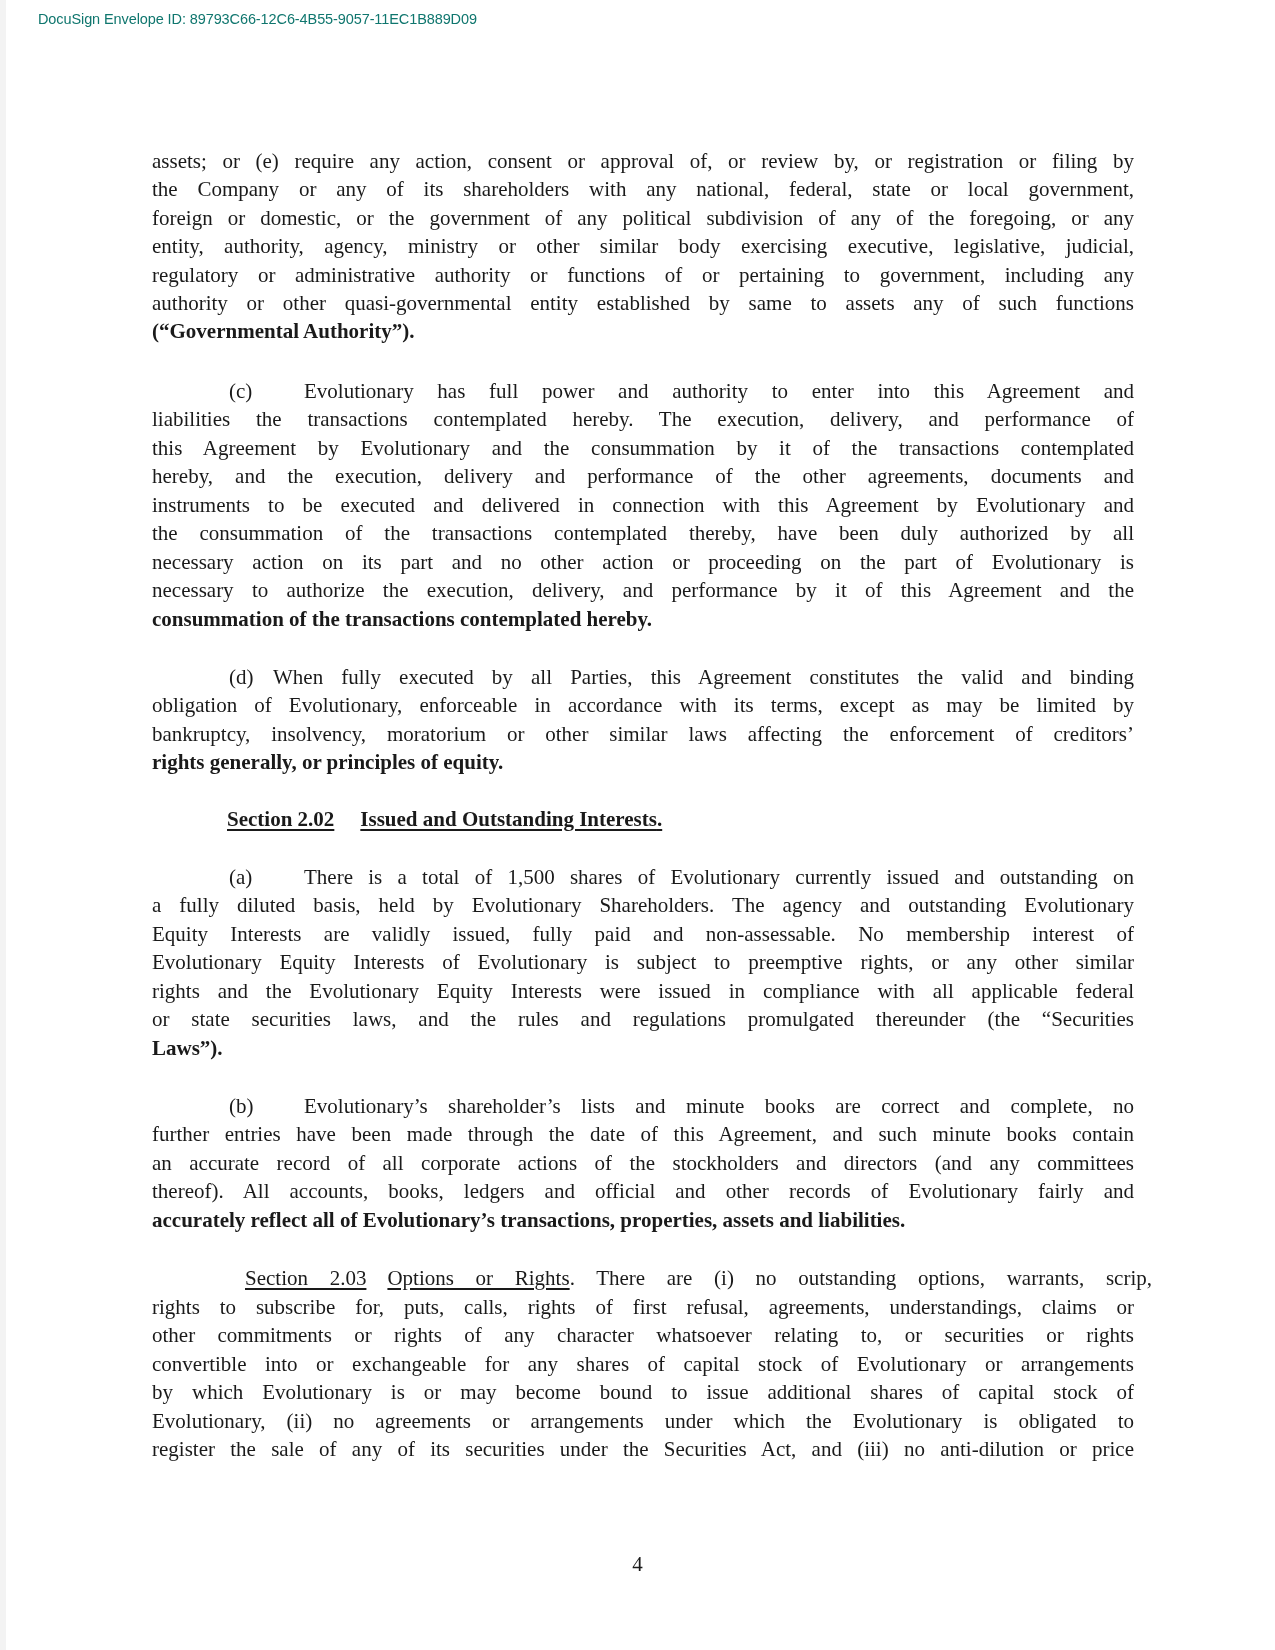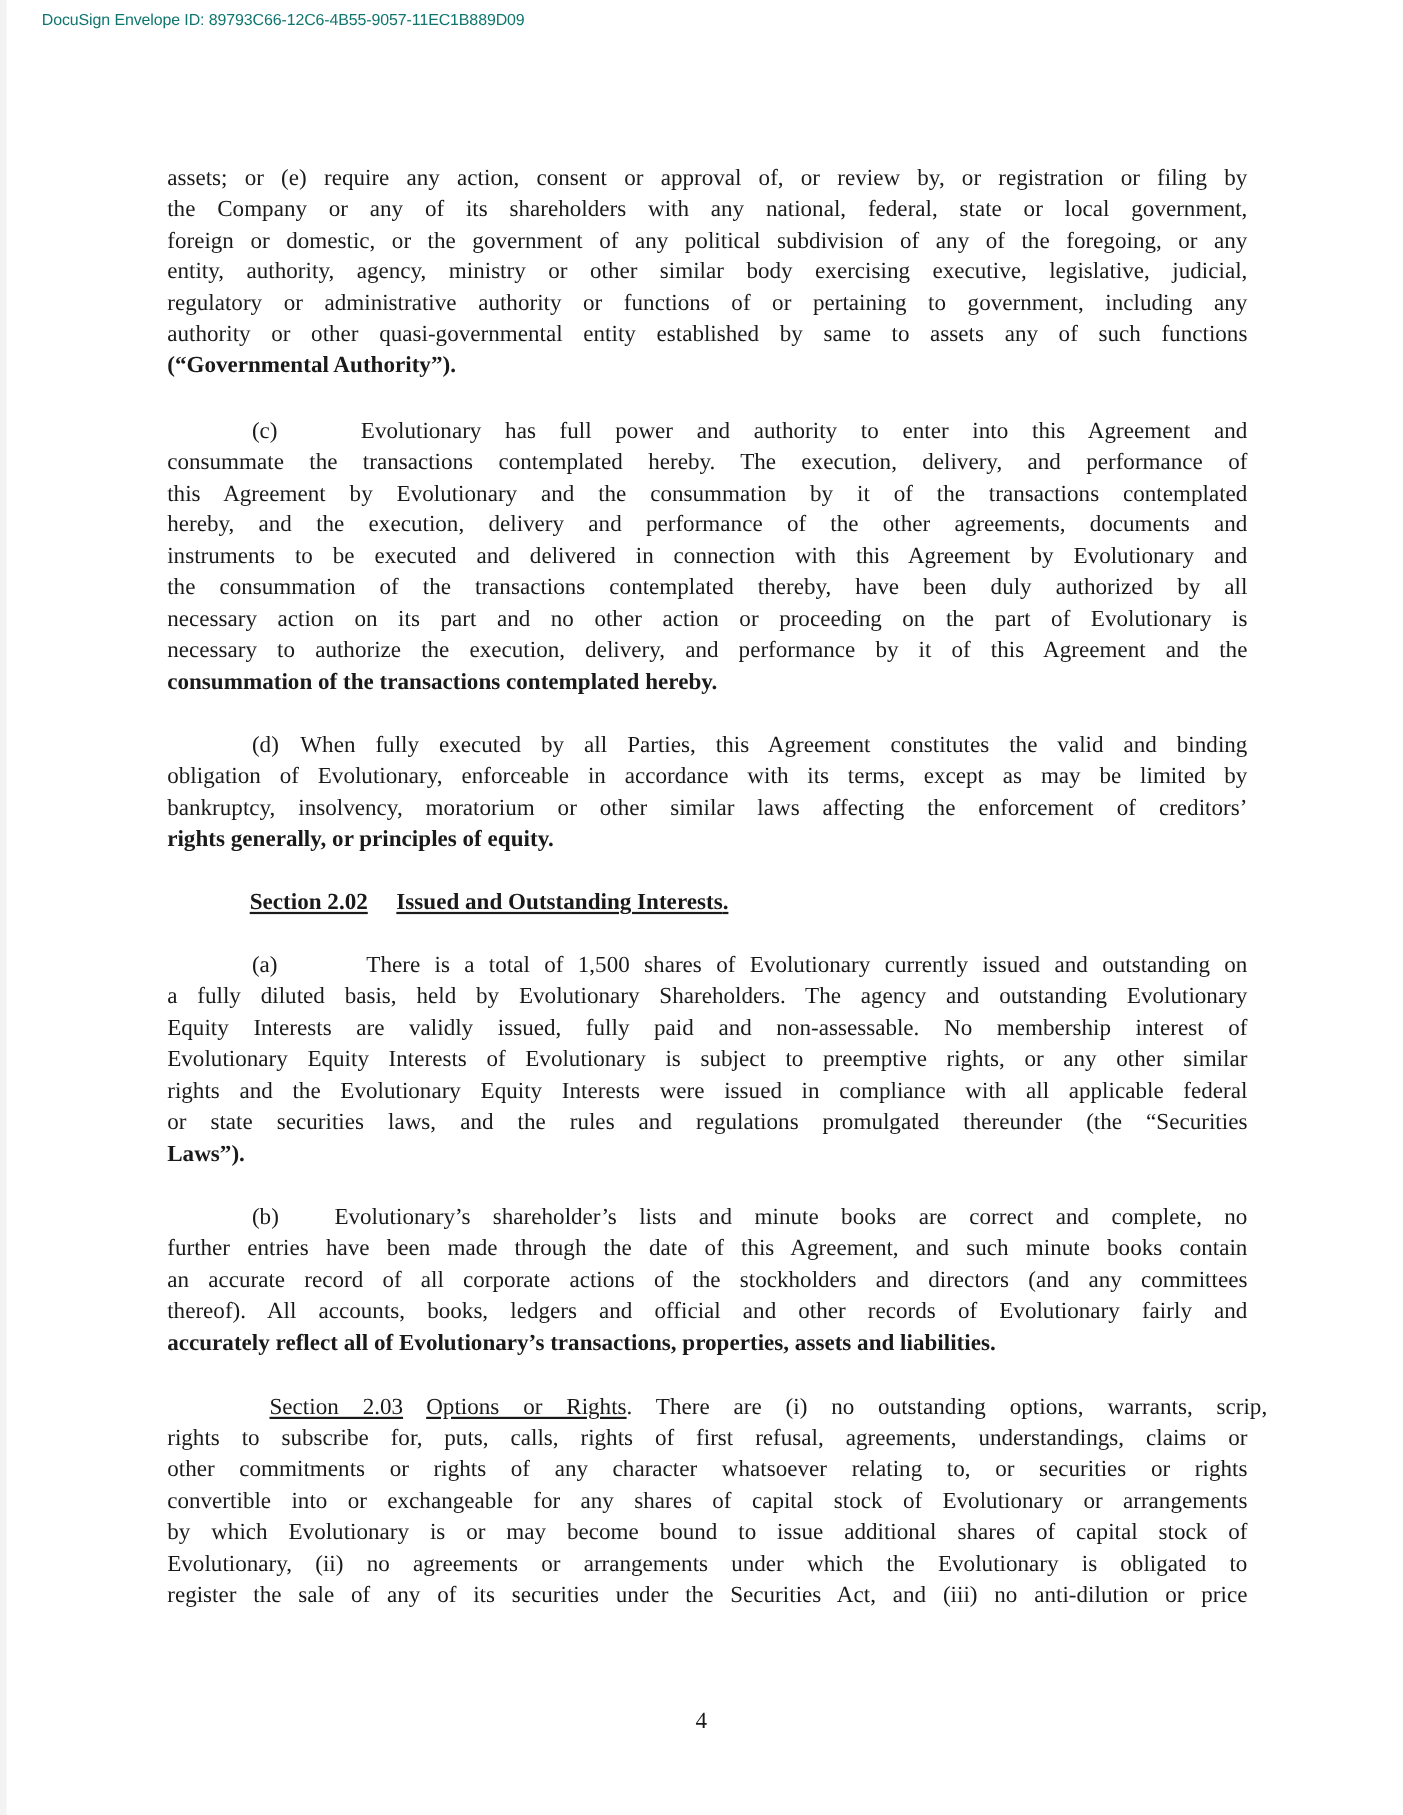--- a/index.html
+++ b/index.html
@@ -49,24 +49,24 @@
       <span class="jt">authority or other quasi-governmental entity established by same to assets any of such functions</span>
     </div>
   <div class="line last" style="top:318px">
       <span class="jt">(“Governmental Authority”).</span>
     </div>
 </div>
 
 <div>
   <div class="line" style="top:378px; left:229px; width:905px;">
     <span style="position:absolute; left:0; top:0;">(c)</span>
-    <span class="jt" style="margin-left:99px;">Evolutionary has full power and authority to enter into this Agreement and</span>
+    <span class="jt" style="margin-left:75px;">Evolutionary has full power and authority to enter into this Agreement and</span>
   </div>
   <div class="line" style="top:406px">
-      <span class="jt">consummate the transactions contemplated hereby. The execution, delivery, and performance of</span>
+      <span class="jt">liabilities the transactions contemplated hereby. The execution, delivery, and performance of</span>
     </div>
   <div class="line" style="top:435px">
       <span class="jt">this Agreement by Evolutionary and the consummation by it of the transactions contemplated</span>
     </div>
   <div class="line" style="top:463px">
       <span class="jt">hereby, and the execution, delivery and performance of the other agreements, documents and</span>
     </div>
   <div class="line" style="top:492px">
       <span class="jt">instruments to be executed and delivered in connection with this Agreement by Evolutionary and</span>
     </div>
@@ -100,21 +100,21 @@
     </div>
 </div>
 
 <div class="line last" style="top:806px; left:227px; width:800px;">
   <span class="u">Section 2.02</span><span style="display:inline-block;width:26px"></span><span class="u">Issued and Outstanding Interests</span><span class="u">.</span>
 </div>
 
 <div>
   <div class="line" style="top:864px; left:229px; width:905px;">
     <span style="position:absolute; left:0; top:0;">(a)</span>
-    <span class="jt" style="margin-left:104px;">There is a total of 1,500 shares of Evolutionary currently issued and outstanding on</span>
+    <span class="jt" style="margin-left:75px;">There is a total of 1,500 shares of Evolutionary currently issued and outstanding on</span>
   </div>
   <div class="line" style="top:892px">
       <span class="jt">a fully diluted basis, held by Evolutionary Shareholders.  The agency and outstanding Evolutionary</span>
     </div>
   <div class="line" style="top:921px">
       <span class="jt">Equity Interests are validly issued, fully paid and non-assessable. No membership interest of</span>
     </div>
   <div class="line" style="top:949px">
       <span class="jt">Evolutionary Equity Interests of Evolutionary is subject to preemptive rights, or any other similar</span>
     </div>

